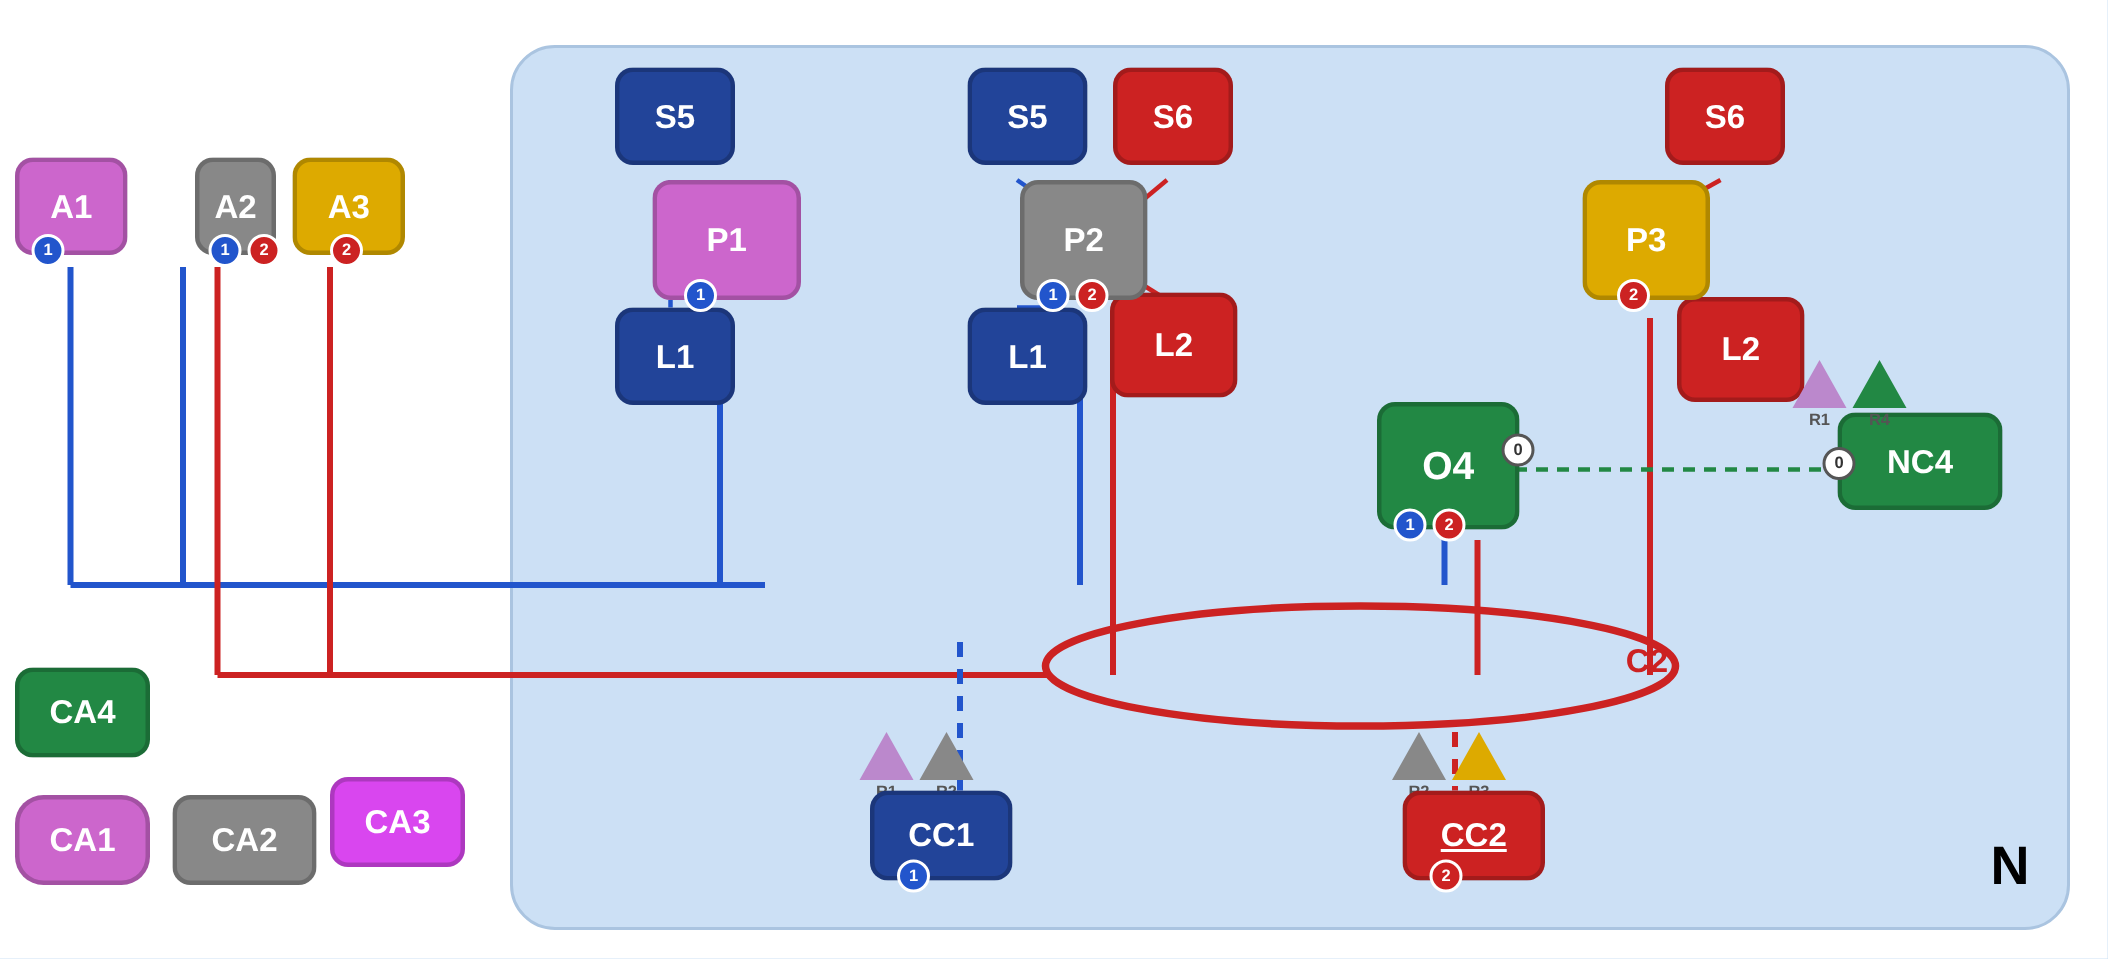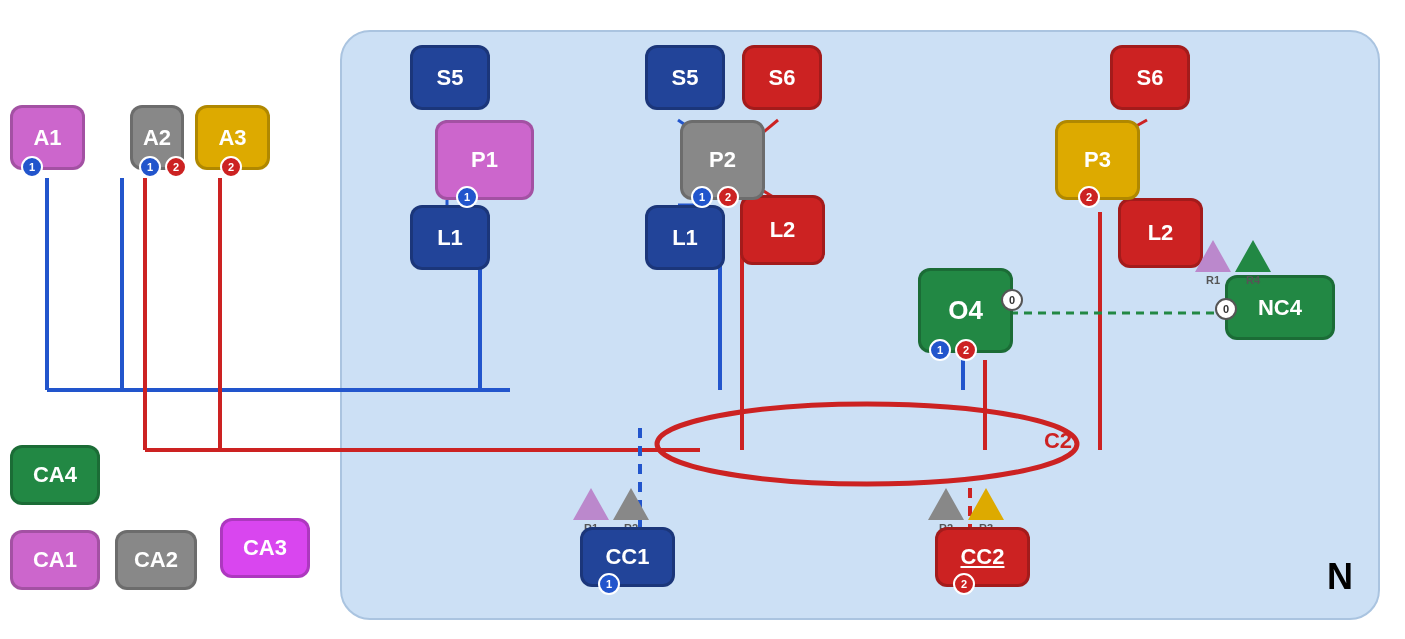--- a/index.html
+++ b/index.html
@@ -147,25 +147,25 @@
 
   <div class="node" style="left:195px;top:105px;width:75px;height:65px;background:#ddaa00;">
     <span>A3</span>
     <div class="port port-red" style="bottom:-11px;left:22px;">2</div>
   </div>
 
   <div class="node" style="left:10px;top:445px;width:90px;height:60px;background:#228844;">
     <span>CA4</span>
   </div>
 
-  <div class="node" style="left:10px;top:530px;width:90px;height:60px;background:#cc66cc;">
+  <div class="node" style="left:10px;top:530px;width:90px;height:60px;background:#cc66cc;border-radius:19px;">
     <span>CA1</span>
   </div>
 
-  <div class="node" style="left:115px;top:530px;width:82px;height:60px;background:#888888;">
+  <div class="node" style="left:115px;top:530px;width:96px;height:60px;background:#888888;">
     <span>CA2</span>
   </div>
 
   <div class="node" style="left:220px;top:518px;width:90px;height:60px;background:#d946ef;">
     <span>CA3</span>
   </div>
 
   <div class="node" style="left:410px;top:45px;width:80px;height:65px;background:#224499;">
     <span>S5</span>
   </div>
@@ -231,21 +231,21 @@
       <div style="width:0;height:0;border-left:18px solid transparent;border-right:18px solid transparent;border-bottom:32px solid #bb88cc;"></div>
       <span style="font-size:11px;color:#555;margin-top:2px;font-weight:900;">R1</span>
     </div>
     <div style="display:flex;flex-direction:column;align-items:center;">
       <div style="width:0;height:0;border-left:18px solid transparent;border-right:18px solid transparent;border-bottom:32px solid #228844;"></div>
       <span style="font-size:11px;color:#555;margin-top:2px;font-weight:900;">R4</span>
     </div>
   </div>
 
 
-  <div style="position:absolute;left:652px;top:400px;width:430px;height:88px;">
+  <div style="position:absolute;left:692px;top:400px;width:430px;height:88px;">
     <svg width="430" height="88">
       <ellipse cx="215" cy="44" rx="210" ry="40" fill="none" stroke="#cc2222" stroke-width="5"></ellipse>
     </svg>
     <span style="position:absolute;right:10px;top:28px;font-size:22px;font-weight:900;color:#cc2222;">C2</span>
   </div>
 
   <div style="position:absolute;left:573px;top:488px;display:flex;gap:4px;">
     <div style="display:flex;flex-direction:column;align-items:center;">
       <div style="width:0;height:0;border-left:18px solid transparent;border-right:18px solid transparent;border-bottom:32px solid #bb88cc;"></div>
       <span style="font-size:11px;color:#555;margin-top:2px;font-weight:900;">R1</span>

